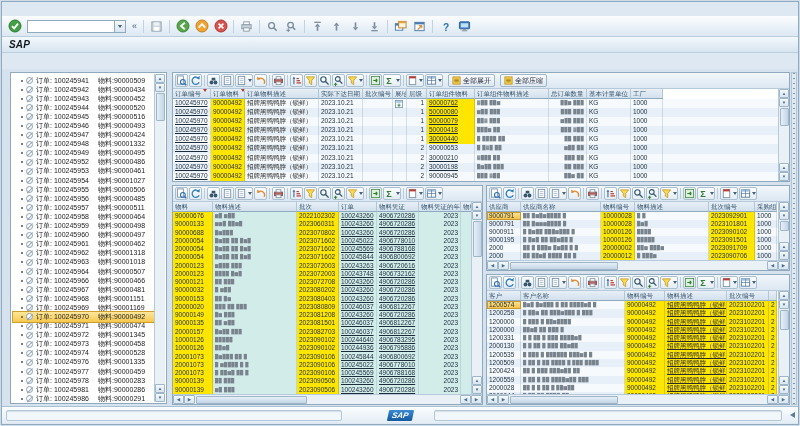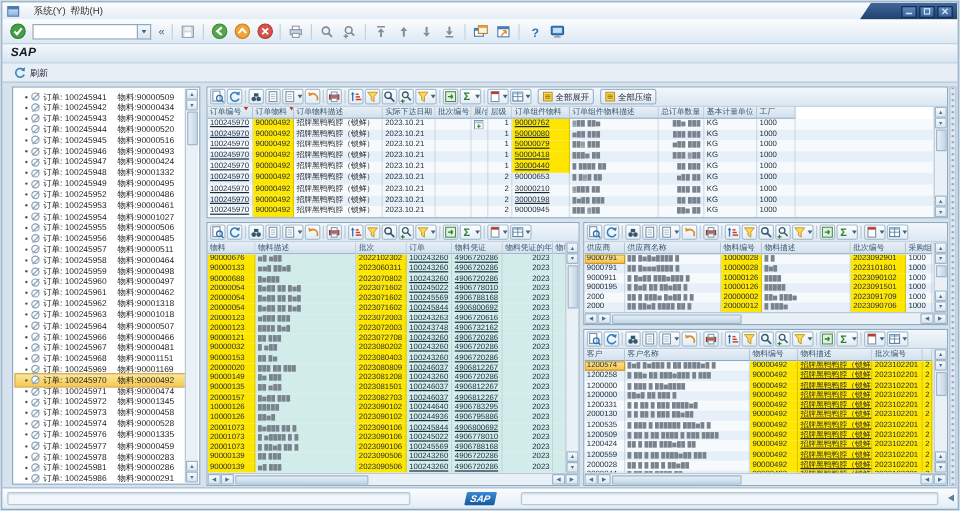--- a/index.html
+++ b/index.html
@@ -98,41 +98,20 @@
 .saplogo{position:absolute;left:386px;top:3px;padding:1px 5px 1px 4px;background:linear-gradient(#3b8ad4,#155a9e);
  color:#fff;font-weight:bold;font-style:italic;font-size:8px;transform:skewX(-12deg);border-radius:1px}
 .sicon{position:absolute;right:3px;top:5px;width:0;height:0;border-top:3.5px solid transparent;border-bottom:3.5px solid transparent;
  border-right:5px solid #5c7d9c}
 svg{display:block}
 </style>
 </head>
 <body>
 
 <div id="win">
-  <div class="menubar">
-    <span class="wicon"></span>
-    <span id="menuItems"><span class="menu-item">系统(Y)</span><span class="menu-item">帮助(H)</span></span>
-    <div class="winctl">
-      <div class="wbtn">
-          <svg viewBox="0 0 10 8" width="9" height="7">
-            <path d="M2 6 h6" stroke="#d6e6f7" stroke-width="1.4"></path>
-          </svg>
-        </div>
-      <div class="wbtn">
-          <svg viewBox="0 0 10 8" width="9" height="7">
-            <rect x="2.5" y="1.5" width="5" height="5" fill="none" stroke="#d6e6f7" stroke-width="1.1"></rect>
-          </svg>
-        </div>
-      <div class="wbtn">
-          <svg viewBox="0 0 10 8" width="9" height="7">
-            <path d="M2.5 1.5 L7.5 6.5 M7.5 1.5 L2.5 6.5" stroke="#d6e6f7" stroke-width="1.2"></path>
-          </svg>
-        </div>
-    </div>
-  </div>
 
   <div class="toolbar" id="mainToolbar">
       <div class="tbtn">
         <svg viewBox="0 0 14 14" width="14" height="14">
           <circle cx="7" cy="7" r="6" fill="#43a047" stroke="#2e7d32"></circle>
           <path d="M4 7.2 L6.2 9.4 L10 4.6" fill="none" stroke="#fff" stroke-width="1.8"></path>
         </svg>
       </div>
       <div class="cmd">
         <input style="">
@@ -246,29 +225,20 @@
           <rect x="5.5" y="9.5" width="3" height="1.5" fill="#8a9aa8"></rect>
           <rect x="4" y="11" width="6" height="1.2" fill="#8a9aa8"></rect>
         </svg>
       </div>
     </div>
 
   <div class="band">
     <b>SAP</b>
   </div>
 
-  <div class="appbar">
-    <button class="refbtn">
-      <svg viewBox="0 0 12 12" width="11" height="11">
-          <path d="M9.8 4.2A4 4 0 1 0 10 7.8" fill="none" stroke="#2f7fc1" stroke-width="1.4"></path>
-          <path d="M10.8 1.2 L10.2 5 L6.8 3.6 Z" fill="#2f7fc1"></path>
-        </svg>
-      <span>刷新</span>
-    </button>
-  </div>
 
   <div class="contentbg"></div>
 
   <div id="tree" class="panel">
       <div class="titem">
         <div class="tb"></div>
         <div class="ticon"></div>
         <span class="to">订单: 100245941</span>
         <span>物料:90000509</span>
       </div>

